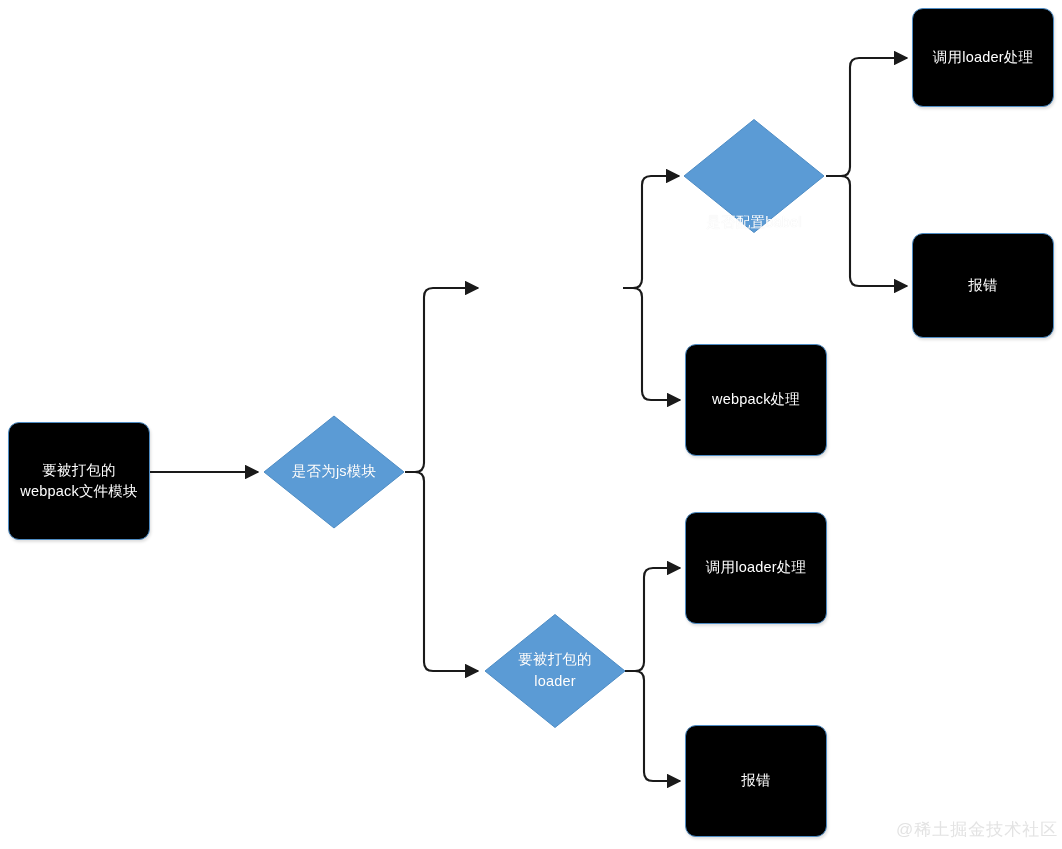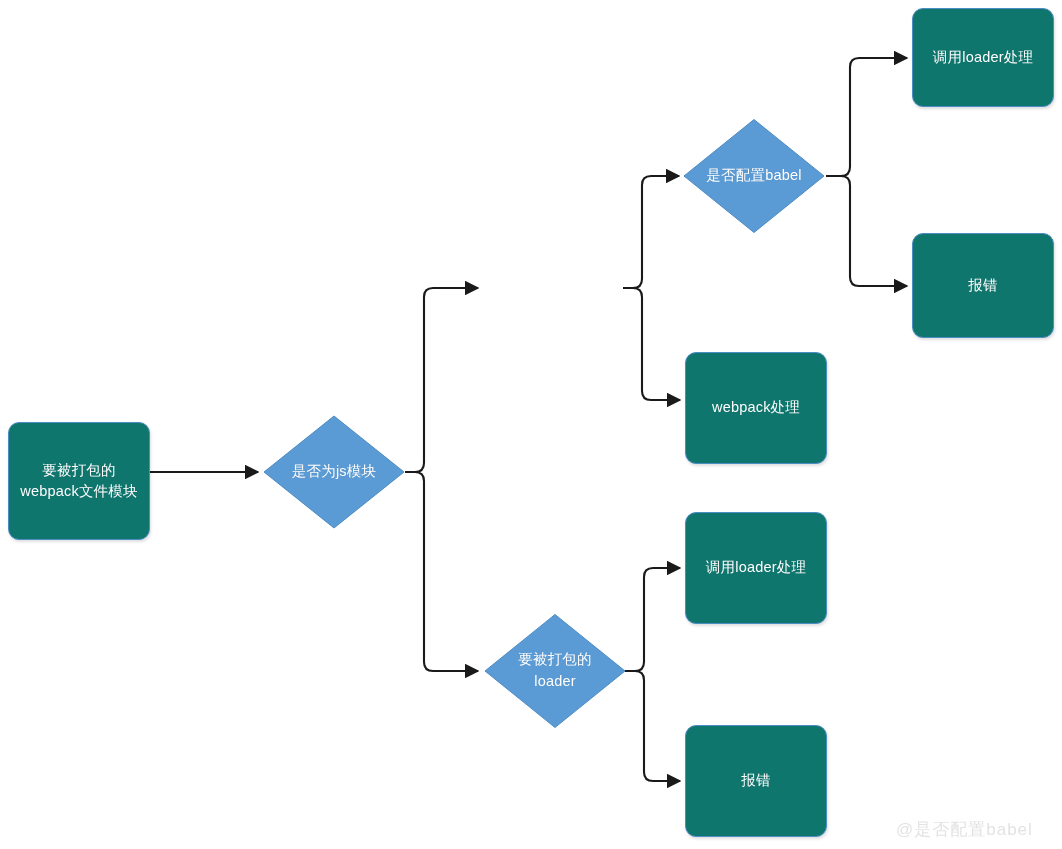--- a/index.html
+++ b/index.html
@@ -41,21 +41,21 @@
     -webkit-font-smoothing: antialiased;
   }
   .node .label {
     position: relative;
     z-index: 4;
     white-space: pre-line;
     text-shadow: 0 0 1px rgba(0,0,0,0.10);
   }
   
   .proc {
-    background: #0f766e;
+    background: #000000;
     border: 1px solid #4E8CC4;
     border-radius: 11px;
     box-shadow: 1px 2px 3px rgba(0,0,0,0.13);
   }
   
   .dec {
     background: transparent;
     border: 0;
   }
   .dec .shape {
@@ -118,38 +118,38 @@
   <div class="node dec" style="left:263px; top:415px; width:142px; height:114px;">
     <span class="shape">
       <svg width="142" height="114" viewBox="0 0 142 114">
         <polygon points="71,1 141,57 71,113 1,57" fill="#5B9BD5" stroke="#4E8CC4" stroke-width="1"></polygon>
       </svg>
     </span>
     <span class="label">是否为js模块</span>
   </div>
 
 
-  <div class="node dec" style="left:683px; top:118px; width:142px; height:115px;">
+  <div class="node dec" style="left:683px; top:118px; width:142px; height:115px;align-items:flex-end;">
     <span class="shape">
       <svg width="142" height="115" viewBox="0 0 142 115">
         <polygon points="71,1 141,57.5 71,114 1,57.5" fill="#5B9BD5" stroke="#4E8CC4" stroke-width="1"></polygon>
       </svg>
     </span>
     <span class="label" style="white-space:nowrap;">是否配置babel</span>
   </div>
 
   <div class="node proc" style="left:912px; top:8px; width:142px; height:99px;">
     <span class="label">调用loader处理</span>
   </div>
 
   <div class="node proc" style="left:912px; top:233px; width:142px; height:105px;">
     <span class="label">报错</span>
   </div>
 
-  <div class="node proc" style="left:685px; top:344px; width:142px; height:112px;margin-top:8px;">
+  <div class="node proc" style="left:685px; top:344px; width:142px; height:112px;">
     <span class="label">webpack处理</span>
   </div>
 
   <div class="node dec" style="left:484px; top:613px; width:142px; height:115px;">
     <span class="shape">
       <svg width="142" height="115" viewBox="0 0 142 115">
         <polygon points="71,1 141,57.5 71,114 1,57.5" fill="#5B9BD5" stroke="#4E8CC4" stroke-width="1"></polygon>
       </svg>
     </span>
     <span class="label">要被打包的
@@ -157,15 +157,15 @@
   </div>
 
   <div class="node proc" style="left:685px; top:512px; width:142px; height:112px;">
     <span class="label">调用loader处理</span>
   </div>
 
   <div class="node proc" style="left:685px; top:725px; width:142px; height:112px;">
     <span class="label">报错</span>
   </div>
 
-  <div class="watermark" style="left:896px; top:818px;">@是否配置babel</div>
+  <div class="watermark" style="left:896px; top:818px;">@稀土掘金技术社区</div>
 
 </div>
 
 </body></html>

